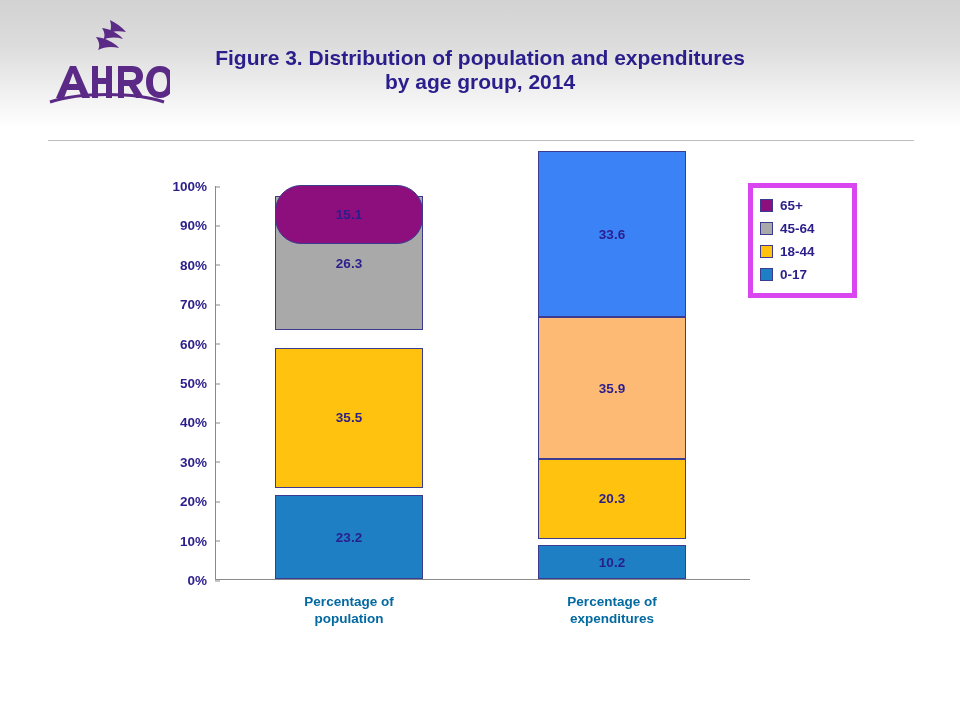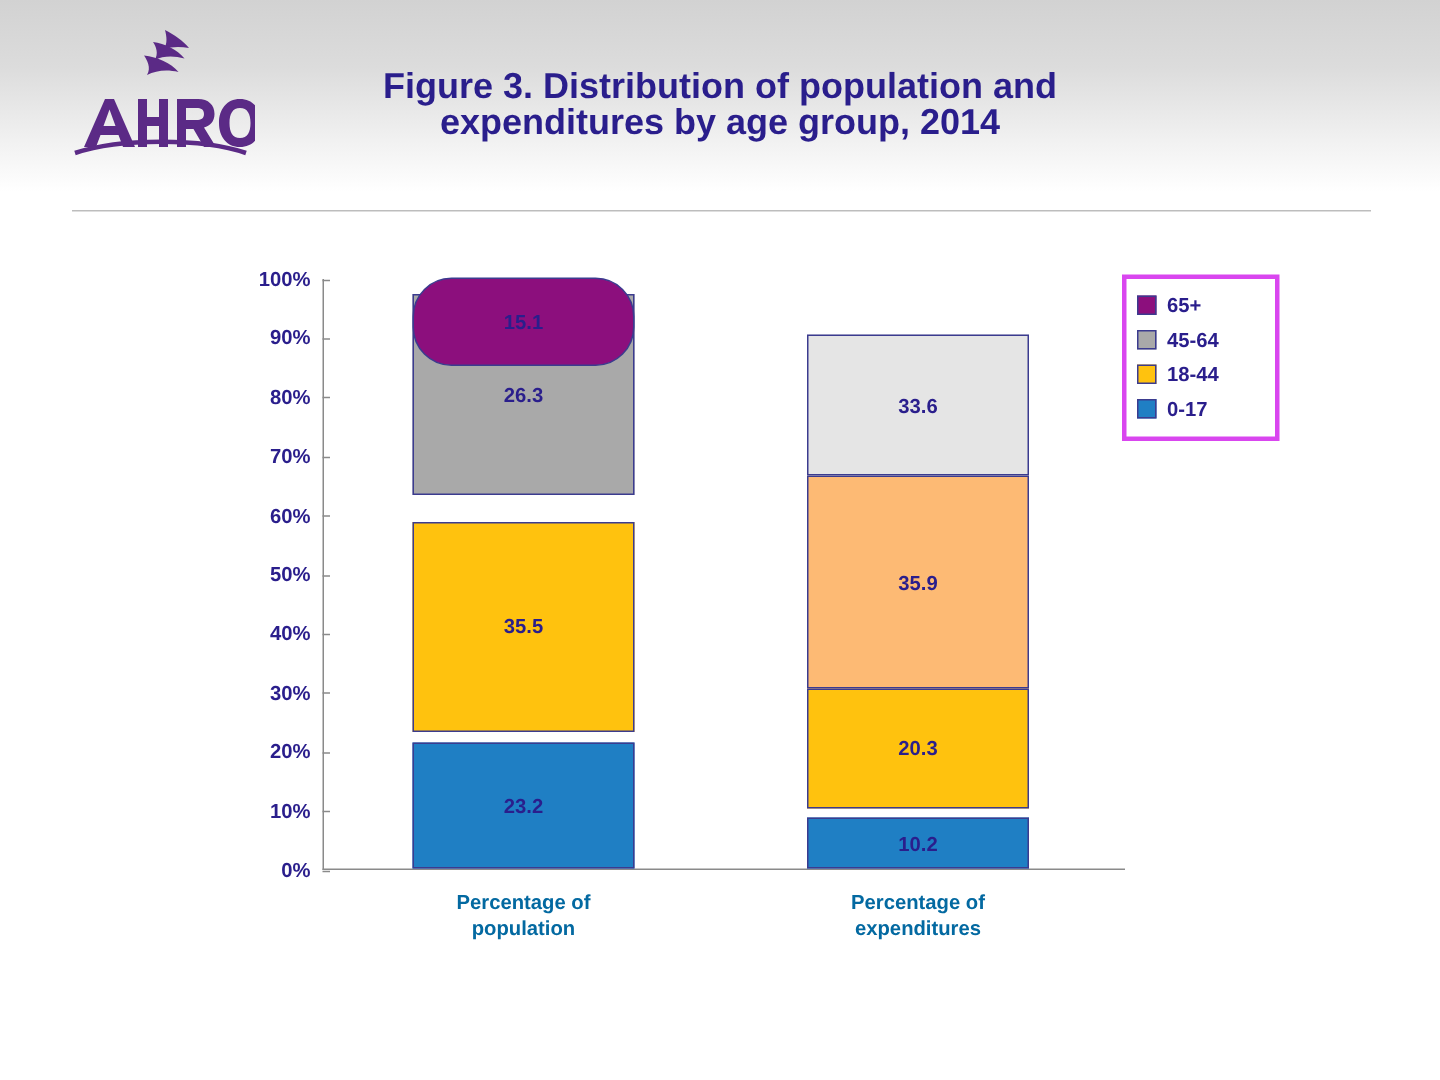--- a/index.html
+++ b/index.html
@@ -26,21 +26,21 @@
     position: absolute;
     left: 40px; top: 14px;
     width: 130px; height: 92px;
   }
   .title {
     position: absolute;
     left: 200px; top: 46px;
     width: 560px;
     text-align: center;
     color: #2a1e8c;
-    font-size: 24px;
+    font-size: 21px;
     font-weight: bold;
     line-height: 24px;
   }
   .rule {
     position: absolute;
     left: 48px; top: 140px;
     width: 866px; height: 1px;
     background: #bdbdbd;
   }
 
@@ -112,21 +112,21 @@
     line-height: 17px;
   }
 
   
   .legend {
     position: absolute;
     left: 748px;
     top: 183px;
     width: 84px;
     background: #ffffff;
-    border: 3px solid #d946ef;
+    border: 5px solid #d946ef;
     padding: 6px 8px 7px 7px;
   }
   .legend-row {
     display: flex;
     align-items: center;
     height: 23px;
   }
   .swatch {
     width: 11px;
     height: 11px;
@@ -250,21 +250,21 @@
   <div class="bar b1">
     <div class="seg" style="background:#1f7fc4; height:34px; bottom:0;">
       <span>10.2</span>
     </div>
     <div class="seg" style="background:#ffc20e; height:80px; bottom:40.2px;">
       <span>20.3</span>
     </div>
     <div class="seg" style="background:#fdba74; height:141.4px; bottom:120.2px;">
       <span>35.9</span>
     </div>
-    <div class="seg" style="background:#e5e5e5; height:94px; bottom:261.6px;">
+    <div class="seg" style="background:#3b82f6; height:166px; bottom:261.6px;">
       <span>33.6</span>
     </div>
     <div class="xlabel">Percentage of expenditures</div>
   </div>
 </div>
 
 <div class="legend">
   <div class="legend-row">
     <i class="swatch" style="background:#8c0f7d"></i>
     <span class="lbl">65+</span>

